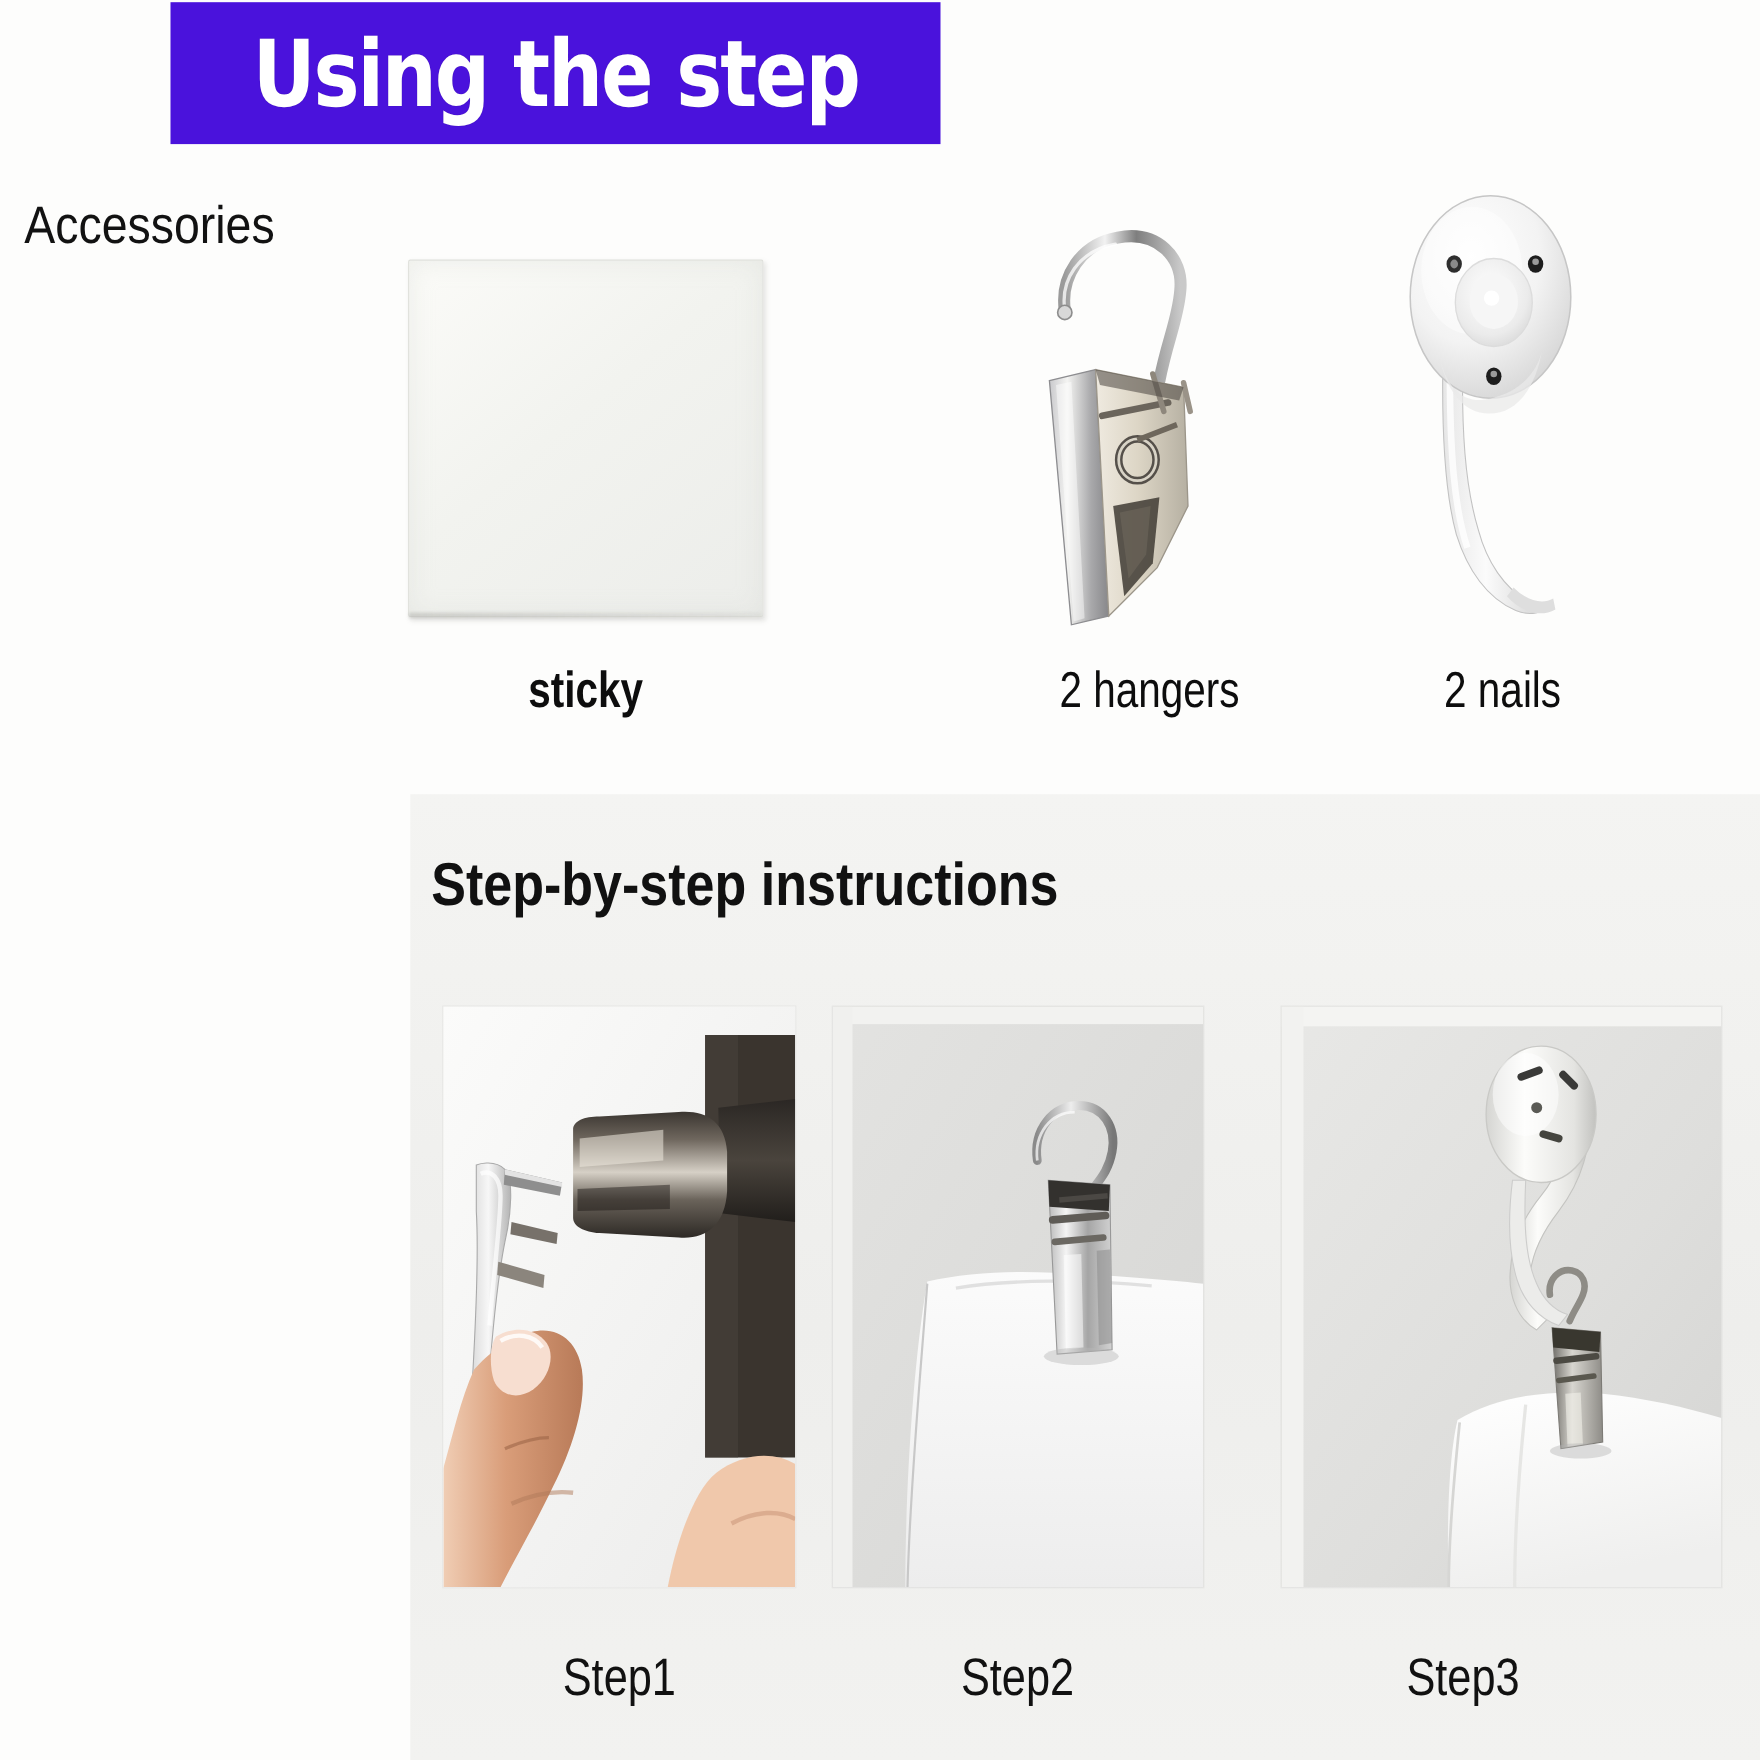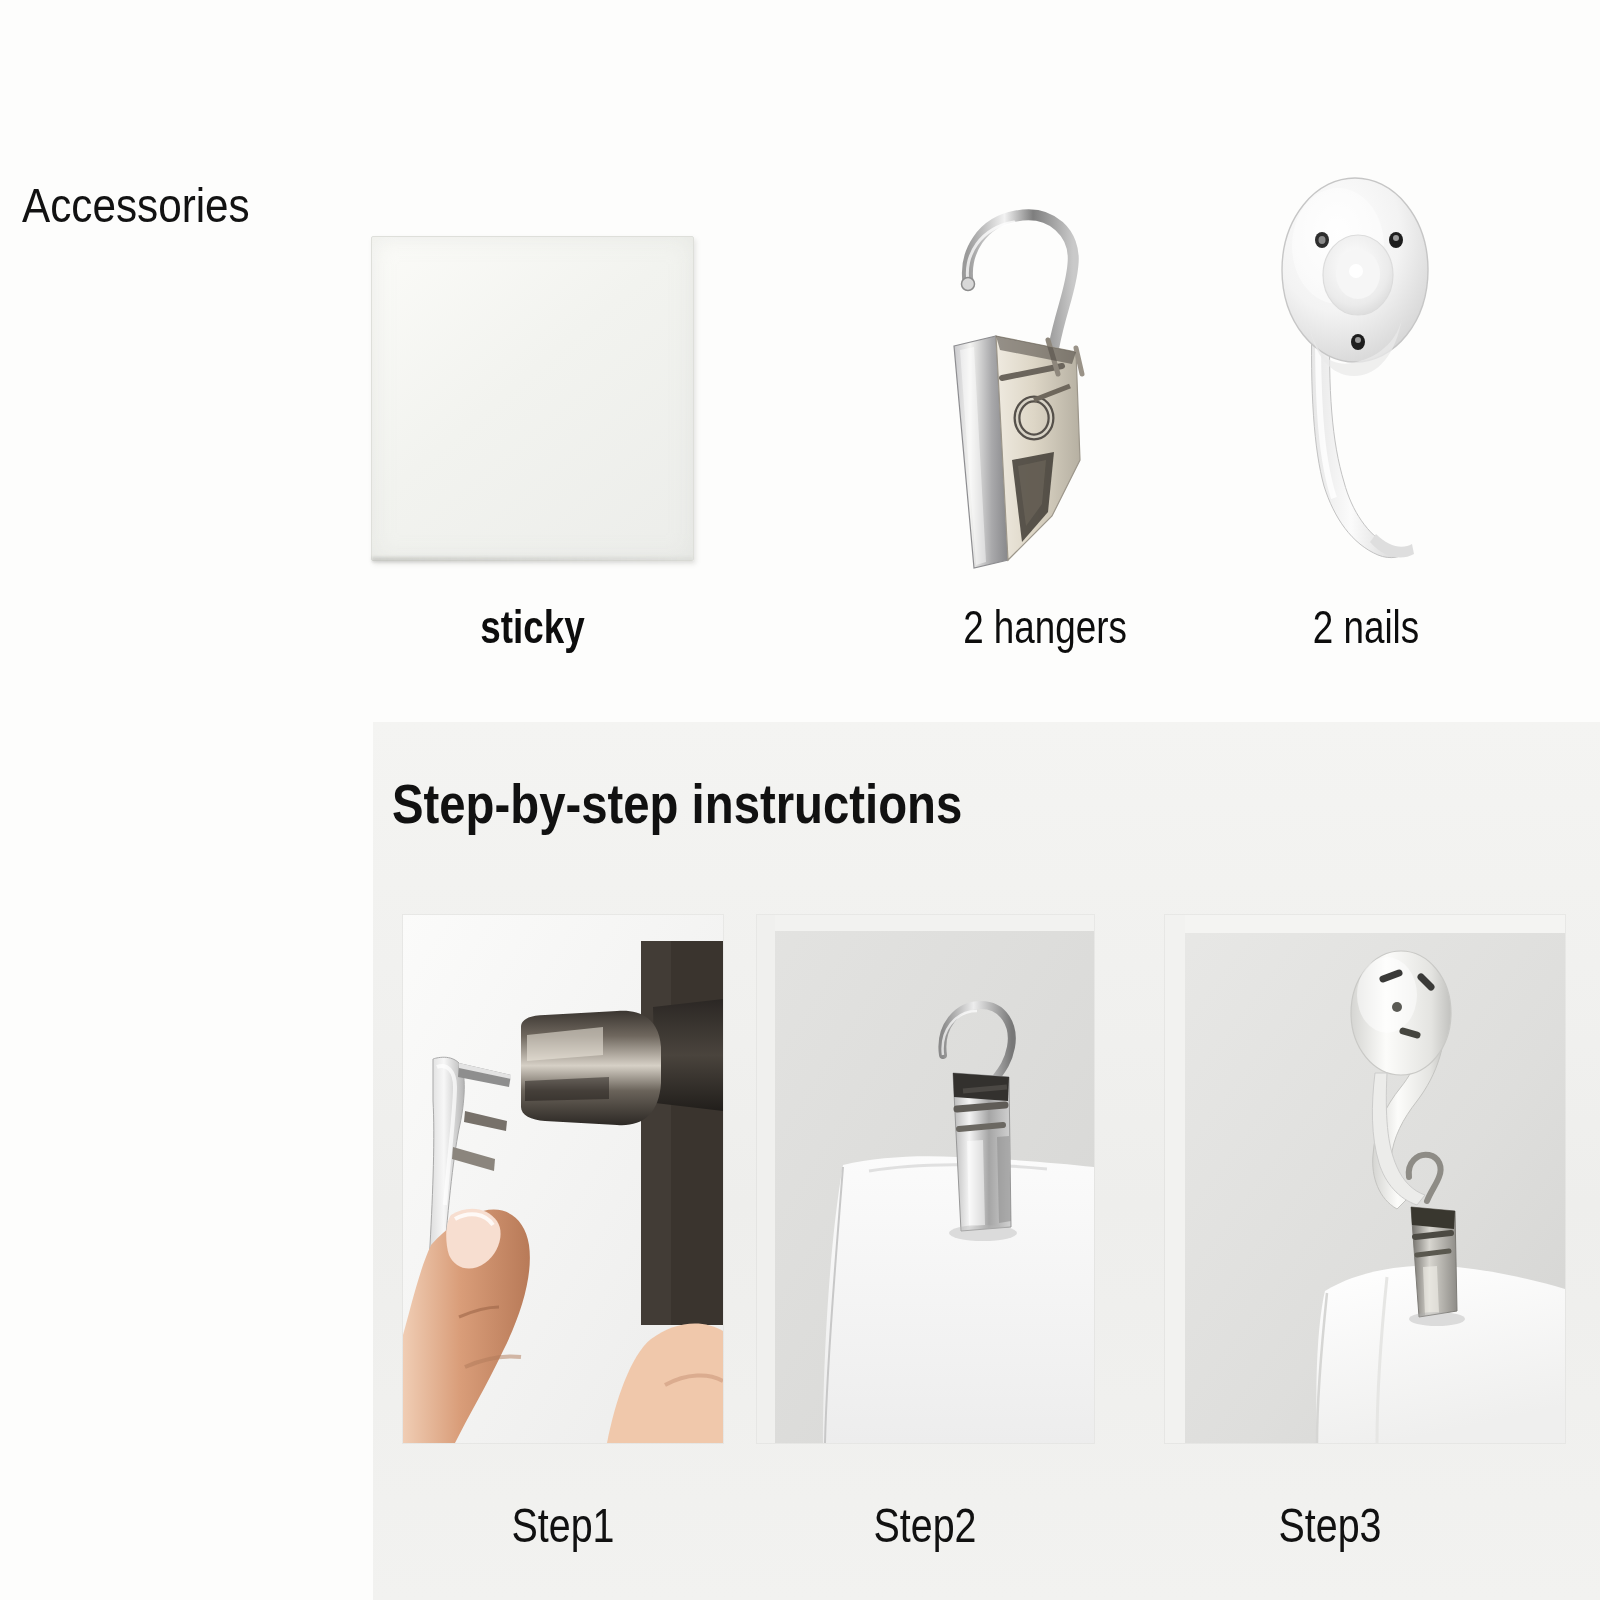--- a/index.html
+++ b/index.html
@@ -91,20 +91,23 @@
   .cap-2{ left:765px; }
   .cap-3{ left:1170px; }
 
   svg{ display:block; }
 </style>
 </head>
 <body>
 
 <div class="page">
 
+  <div class="header-banner">
+    <div class="header-title">Using the step</div>
+  </div>
 
   <div class="accessories-label">Accessories</div>
 
   <div class="sticky-pad"></div>
   <div class="acc-caption bold" style="left:371px; top:600px; width:323px;">sticky</div>
 
   <div class="hanger">
     <svg width="230" height="410" viewBox="0 0 230 410">
       <defs>
         <linearGradient id="steelWire" x1="0" y1="0" x2="1" y2="0">

